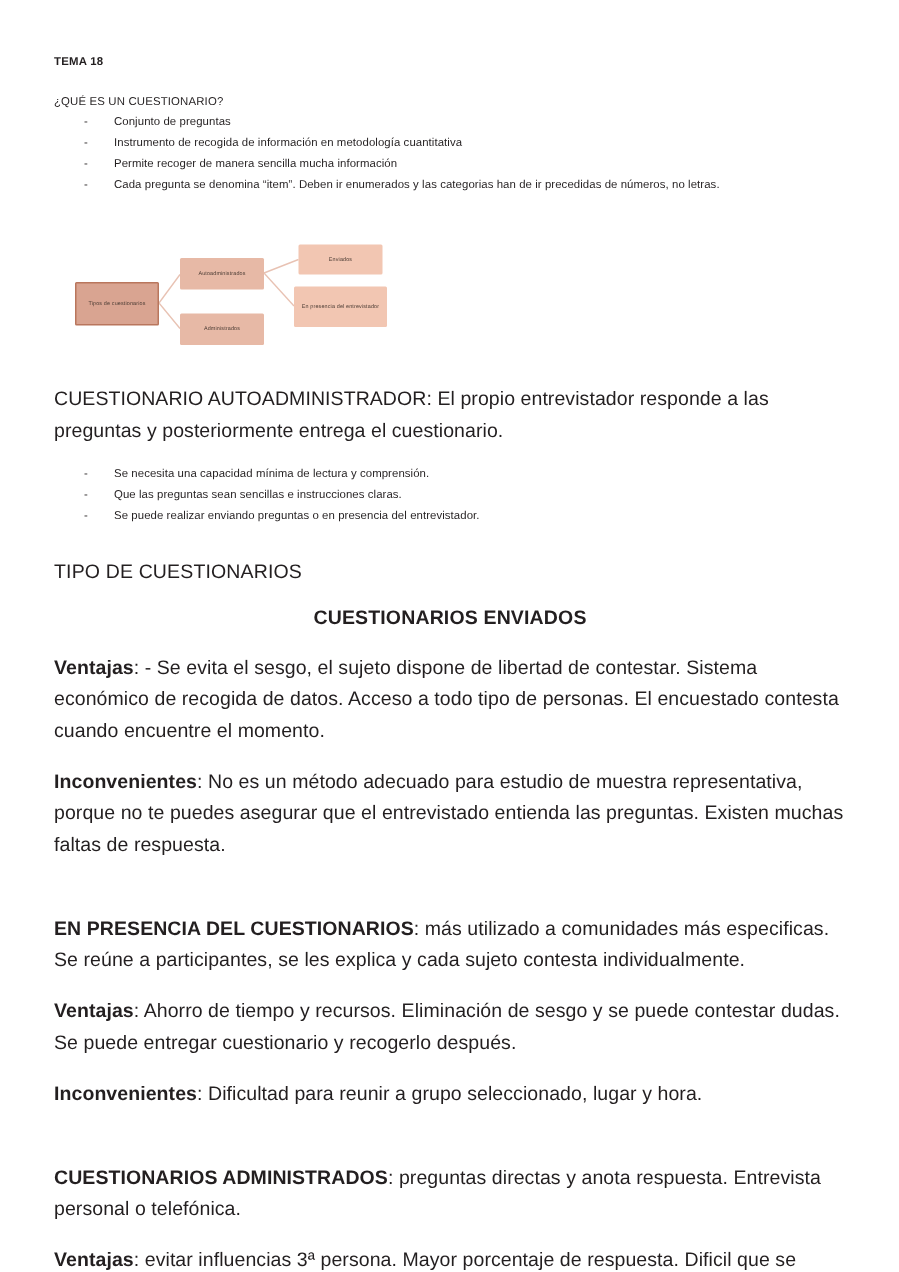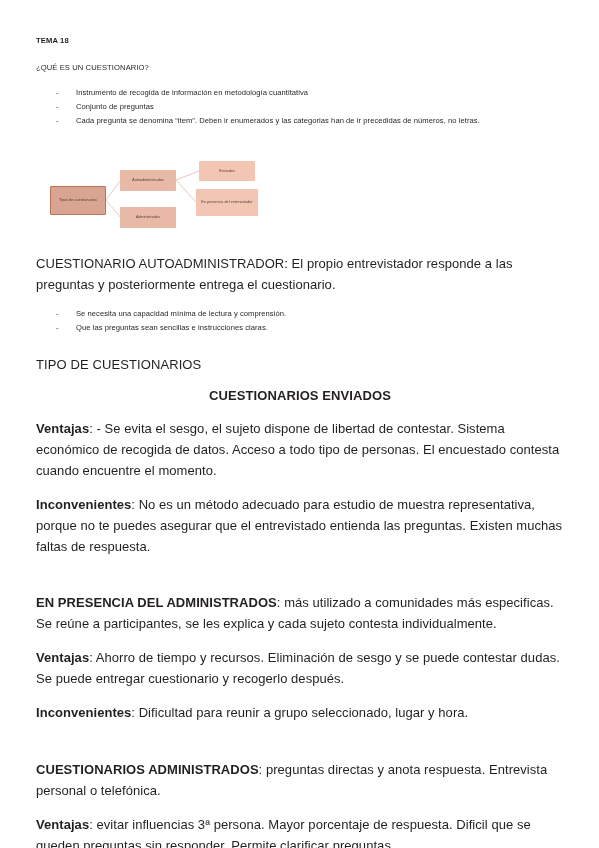--- a/index.html
+++ b/index.html
@@ -38,21 +38,21 @@
     letter-spacing: 0.15px;
     line-height: 1.4;
     margin: 0 0 16px 0;
     color: #231f20;
   }
   .question-heading {
     font-size: 7.6px;
     font-weight: 400;
     letter-spacing: 0.1px;
     line-height: 1.4;
-    margin: 0 0 14px 0;
+    margin: 0 0 2px 0;
     color: #231f20;
   }
   .section-label {
     font-size: 13px;
     font-weight: 400;
     letter-spacing: 0.1px;
     line-height: 1.45;
     margin: 0 0 12px 0;
     color: #231f20;
   }
@@ -142,22 +142,23 @@
 <body>
 
 <div class="page">
   <div class="content">
 
     <div class="tema">TEMA 18</div>
 
     <div class="question-heading">¿QUÉ ES UN CUESTIONARIO?</div>
 
     <ul class="dashlist">
+      <li>Conjunto de preguntas</li>
       <li>Instrumento de recogida de información en metodología cuantitativa</li>
-      <li>Conjunto de preguntas</li>
+      <li>Permite recoger de manera sencilla mucha información</li>
       <li>Cada pregunta se denomina “item”. Deben ir enumerados y las categorias han de ir precedidas de números, no letras.</li>
     </ul>
 
     <div class="spacer-sm"></div>
 
     <div class="diagram-wrap">
       <svg class="diagram-svg" viewBox="0 0 240 78">
         <line x1="60" y1="41" x2="74" y2="22" stroke="#e8c2b3" stroke-width="0.9"></line>
         <line x1="60" y1="41" x2="74" y2="58" stroke="#e8c2b3" stroke-width="0.9"></line>
         <line x1="130" y1="21" x2="153" y2="12" stroke="#e8c2b3" stroke-width="0.9"></line>
@@ -169,40 +170,41 @@
       <div class="dbox mid db-admin">Administrados</div>
       <div class="dbox light db-env">Enviados</div>
       <div class="dbox light db-pres">En presencia del entrevistador</div>
     </div>
 
     <p class="para">CUESTIONARIO AUTOADMINISTRADOR: El propio entrevistador responde a las preguntas y posteriormente entrega el cuestionario.</p>
 
     <ul class="dashlist">
       <li>Se necesita una capacidad mínima de lectura y comprensión.</li>
       <li>Que las preguntas sean sencillas e instrucciones claras.</li>
+      <li>Se puede realizar enviando preguntas o en presencia del entrevistador.</li>
     </ul>
 
     <div class="spacer-sm"></div>
 
     <div class="section-label">TIPO DE CUESTIONARIOS</div>
 
     <div class="section-label bold">CUESTIONARIOS ENVIADOS</div>
 
     <p class="para">
       <span class="lead">Ventajas</span><span>: </span><span>- Se evita el sesgo, el sujeto dispone de libertad de contestar. Sistema económico de recogida de datos. Acceso a todo tipo de personas. El encuestado contesta cuando encuentre el momento.</span>
     </p>
 
     <p class="para">
       <span class="lead">Inconvenientes</span><span>: </span><span>No es un método adecuado para estudio de muestra representativa, porque no te puedes asegurar que el entrevistado entienda las preguntas. Existen muchas faltas de respuesta.</span>
     </p>
 
     <div class="spacer-lg"></div>
 
     <p class="para">
-      <span class="lead">EN PRESENCIA DEL ADMINISTRADOS</span><span>: más utilizado a comunidades más especificas. Se reúne a participantes, se les explica y cada sujeto contesta individualmente.</span>
+      <span class="lead">EN PRESENCIA DEL CUESTIONARIOS</span><span>: más utilizado a comunidades más especificas. Se reúne a participantes, se les explica y cada sujeto contesta individualmente.</span>
     </p>
 
     <p class="para">
       <span class="lead">Ventajas</span><span>: </span><span>Ahorro de tiempo y recursos. Eliminación de sesgo y se puede contestar dudas. Se puede entregar cuestionario y recogerlo después.</span>
     </p>
 
     <p class="para">
       <span class="lead">Inconvenientes</span><span>: </span><span>Dificultad para reunir a grupo seleccionado, lugar y hora.</span>
     </p>
 

